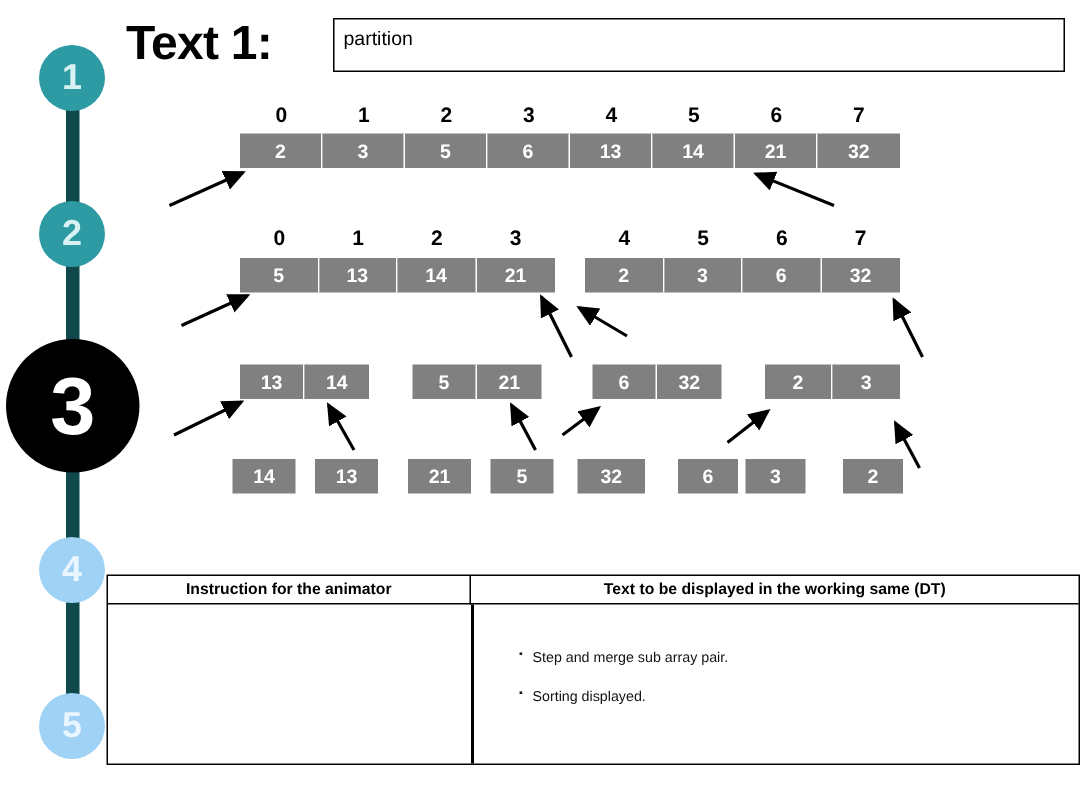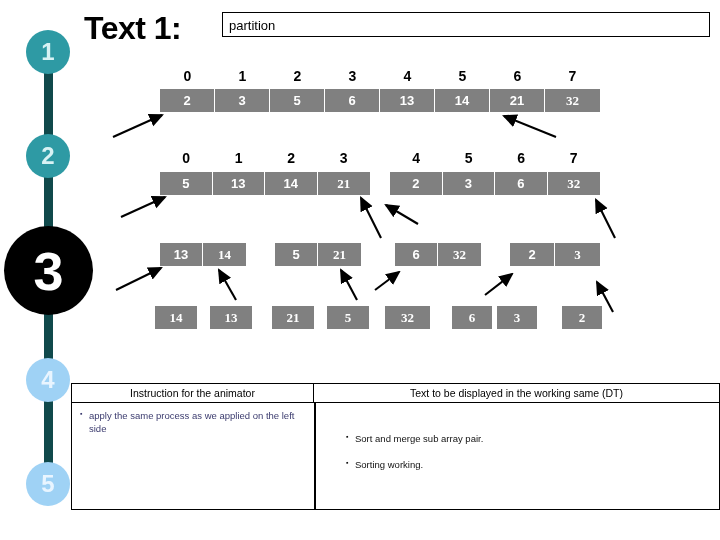--- a/index.html
+++ b/index.html
@@ -53,21 +53,21 @@
     font-size: 32px;
     font-weight: bold;
     color: #000000;
     letter-spacing: -0.5px;
   }
   #step-name-field {
     position: absolute;
     left: 222px;
     top: 12px;
     width: 488px;
-    height: 25px;
+    height: 36px;
     border: 1px solid #000000;
     background: #ffffff;
     box-sizing: border-box;
   }
   #step-name-value {
     position: absolute;
     left: 6px;
     top: 5px;
     font-size: 13px;
     color: #000000;
@@ -88,21 +88,21 @@
     background: #808080;
     color: #ffffff;
     font-size: 13px;
     font-weight: bold;
     display: flex;
     align-items: center;
     justify-content: center;
     box-sizing: border-box;
     border-right: 1.5px solid #ffffff;
   }
-  .cell.last { border-right: none; font-family: Liberation Serif, serif; }
+  .cell.last { border-right: none; }
 
   
   #arrow-layer {
     position: absolute;
     left: 0; top: 0;
     width: 720px; height: 540px;
     pointer-events: none;
   }
 
   
@@ -116,21 +116,21 @@
     box-sizing: border-box;
     background: #ffffff;
   }
   #notes-head-left, #notes-head-right {
     position: absolute;
     top: 0;
     height: 19px;
     border-bottom: 1.5px solid #000000;
     box-sizing: border-box;
     font-size: 10.5px;
-    font-weight: normal;
+    font-weight: bold;
     color: #000000;
     display: flex;
     align-items: center;
     justify-content: center;
   }
   #notes-head-left  { left: 0;   width: 242px; border-right: 1.5px solid #000000; }
   #notes-head-right { left: 242px; width: 405px; }
 
   #notes-divider {
     position: absolute;
@@ -270,20 +270,17 @@
     <line x1="375" y1="290" x2="399" y2="272"></line>
     <line x1="485" y1="295" x2="512" y2="274"></line>
     <line x1="613" y1="312" x2="597" y2="282"></line>
   </g>
 </svg>
 
 <div id="notes-table">
   <div id="notes-head-left">Instruction for the animator</div>
   <div id="notes-head-right">Text to be displayed in the working same (DT)</div>
   <div id="notes-divider"></div>
-  <div id="notes-cell-left">
-      <div class="note-bullet">apply the same process as we applied on the left side</div>
+  <div id="notes-cell-right">
+      <div class="note-bullet">Step  and merge sub array pair.</div>
+      <div class="note-bullet">Sorting displayed.</div>
     </div>
-  <div id="notes-cell-right">
-      <div class="note-bullet">Sort  and merge sub array pair.</div>
-      <div class="note-bullet">Sorting working.</div>
-    </div>
 </div>
 
 </body></html>

